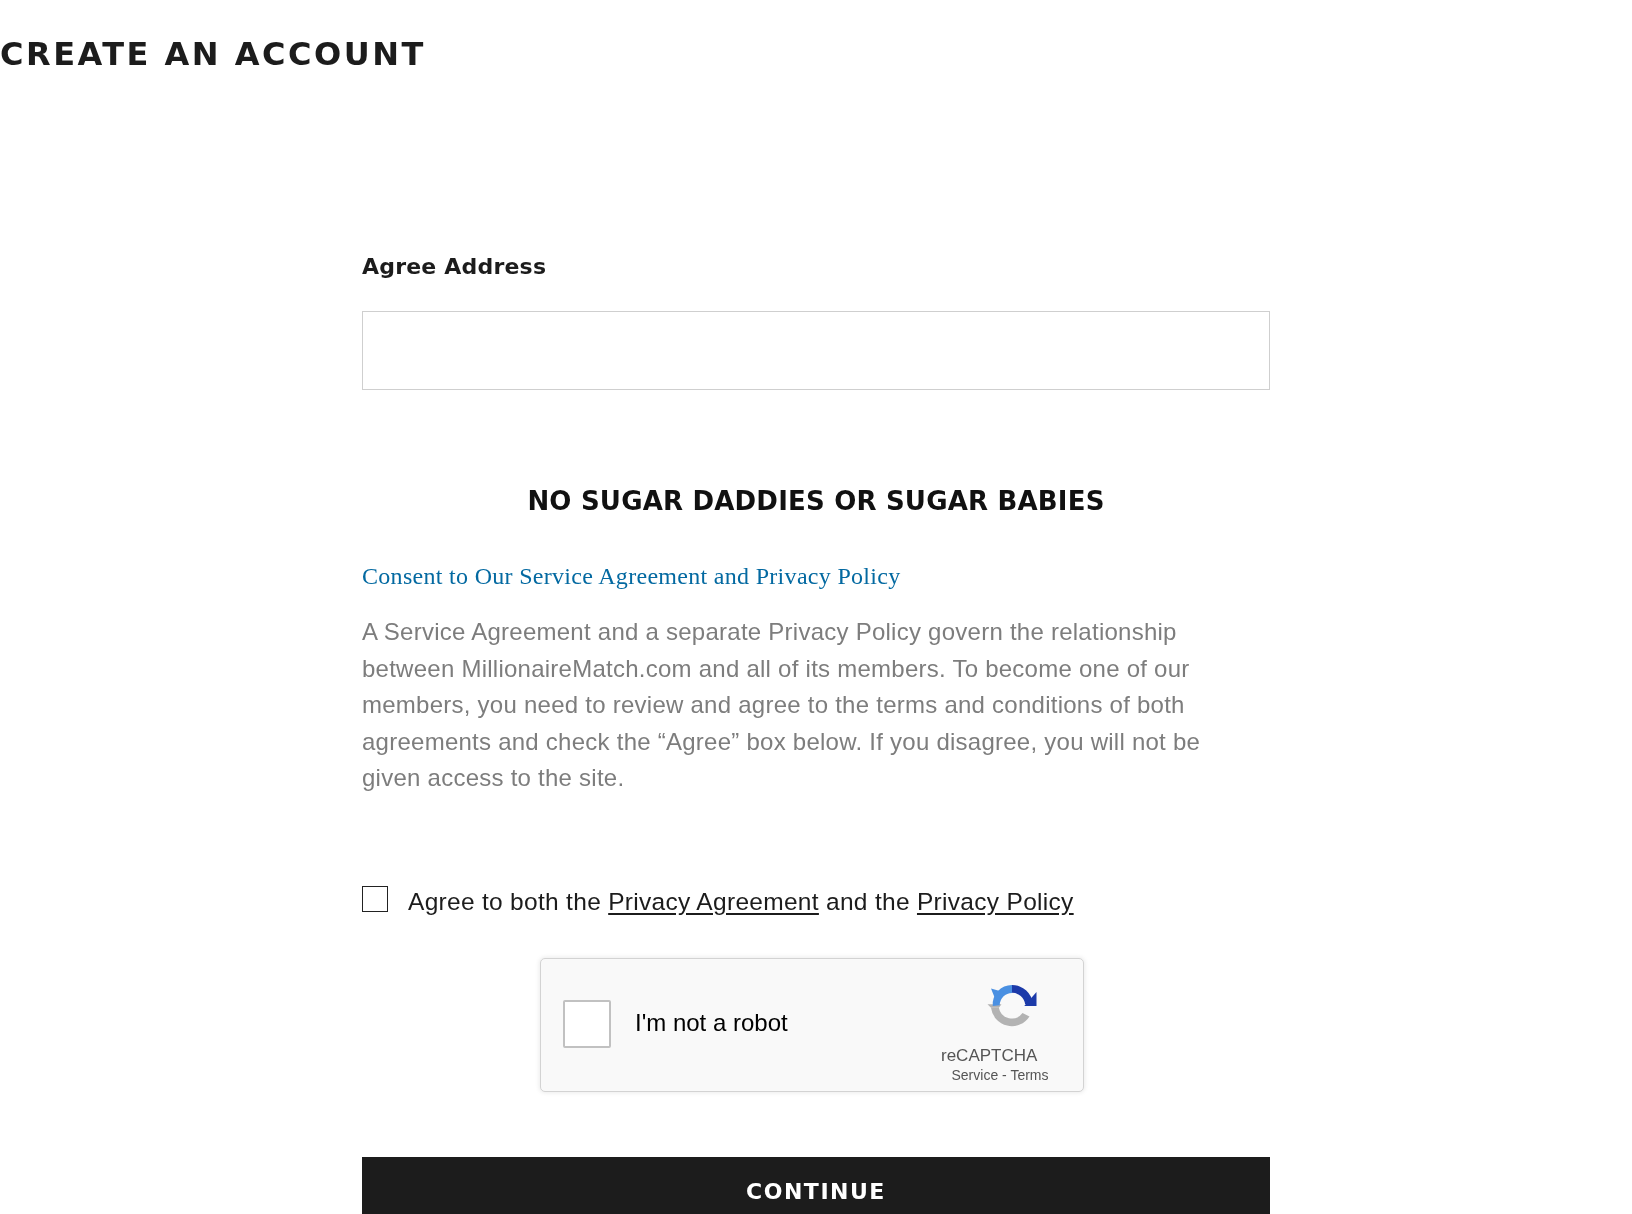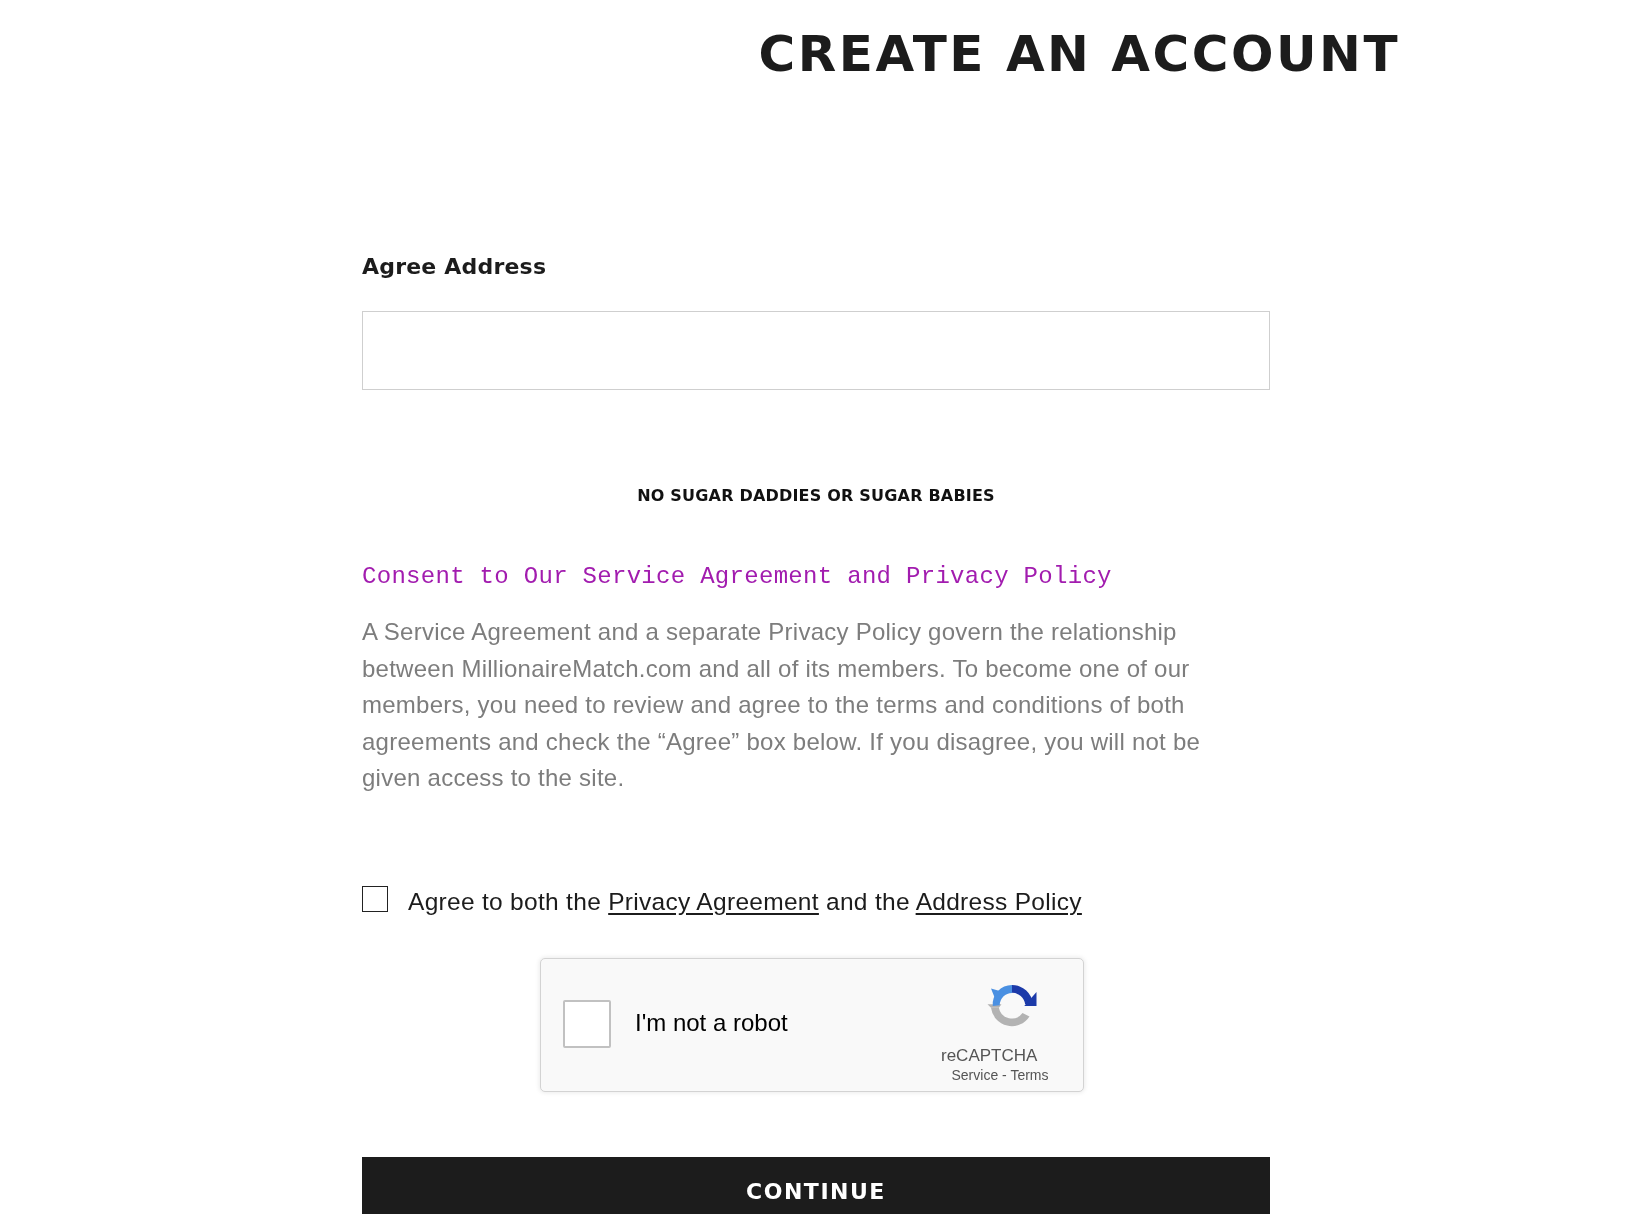--- a/index.html
+++ b/index.html
@@ -13,24 +13,24 @@
       overflow: hidden;
       position: relative;
       font-family: "Liberation Sans", "DejaVu Sans", sans-serif;
       color: #1c1c1c;
     }
     .page-title {
       position: absolute;
       left: 0;
       width: 1400px;
       top: 28px;
-      text-align: right;
-      font-family: "DejaVu Sans", sans-serif;
-      font-weight: bold;
-      font-size: 50px;
+      text-align: left;
+      font-family: "DejaVu Sans", sans-serif;
+      font-weight: bold;
+      font-size: 32px;
       letter-spacing: 2.5px;
       color: #1c1c1c;
       margin: 0;
       line-height: 52px;
     }
     .form {
       position: absolute;
       left: 362px;
       width: 908px;
       top: 0;
@@ -59,31 +59,31 @@
       outline: none;
     }
     .subtitle {
       position: absolute;
       top: 486px;
       left: 0;
       width: 908px;
       text-align: center;
       font-family: "DejaVu Sans", sans-serif;
       font-weight: bold;
-      font-size: 16px;
+      font-size: 26px;
       color: #111111;
       letter-spacing: 0.2px;
     }
     .consent-title {
       position: absolute;
       top: 563px;
       left: 0;
-      font-family: Liberation Mono, monospace;
+      font-family: Liberation Serif, serif;
       font-size: 24px;
-      color: #a21caf;
+      color: #0369a1;
       letter-spacing: 0.3px;
     }
     .consent-body {
       position: absolute;
       top: 614px;
       left: 0;
       width: 880px;
       font-family: "Liberation Sans", sans-serif;
       font-size: 24px;
       line-height: 36.5px;
@@ -209,21 +209,21 @@
   <input id="email" class="email-input" type="email" placeholder="" style="">
 
   <div class="subtitle">NO SUGAR DADDIES OR SUGAR BABIES</div>
 
   <div class="consent-title">Consent to Our Service Agreement and Privacy Policy</div>
 
   <p class="consent-body">A Service Agreement and a separate Privacy Policy govern the relationship between MillionaireMatch.com and all of its members. To become one of our members, you need to review and agree to the terms and conditions of both agreements and check the “Agree” box below. If you disagree, you will not be given access to the site.</p>
 
   <div class="agree-row">
     <div class="agree-checkbox" role="checkbox" aria-checked="false"></div>
-    <span class="agree-text"><span>Agree to both the </span><a>Privacy Agreement</a><span> and the </span><a>Address Policy</a></span>
+    <span class="agree-text"><span>Agree to both the </span><a>Privacy Agreement</a><span> and the </span><a>Privacy Policy</a></span>
   </div>
 </div>
 
 <div class="recaptcha">
   <div class="rc-checkbox" role="checkbox" aria-checked="false"></div>
   <div class="rc-label">I'm not a robot</div>
   <svg class="rc-logo" viewBox="0 0 64 64">
 
     <path d="M8 34 A24 24 0 0 0 52 44 L44 40 A15 15 0 0 1 17 34 Z" fill="#b3b3b3"></path>
     <path d="M8 34 L4 30 L20 30 L17 34 Z" fill="#b3b3b3"></path>

